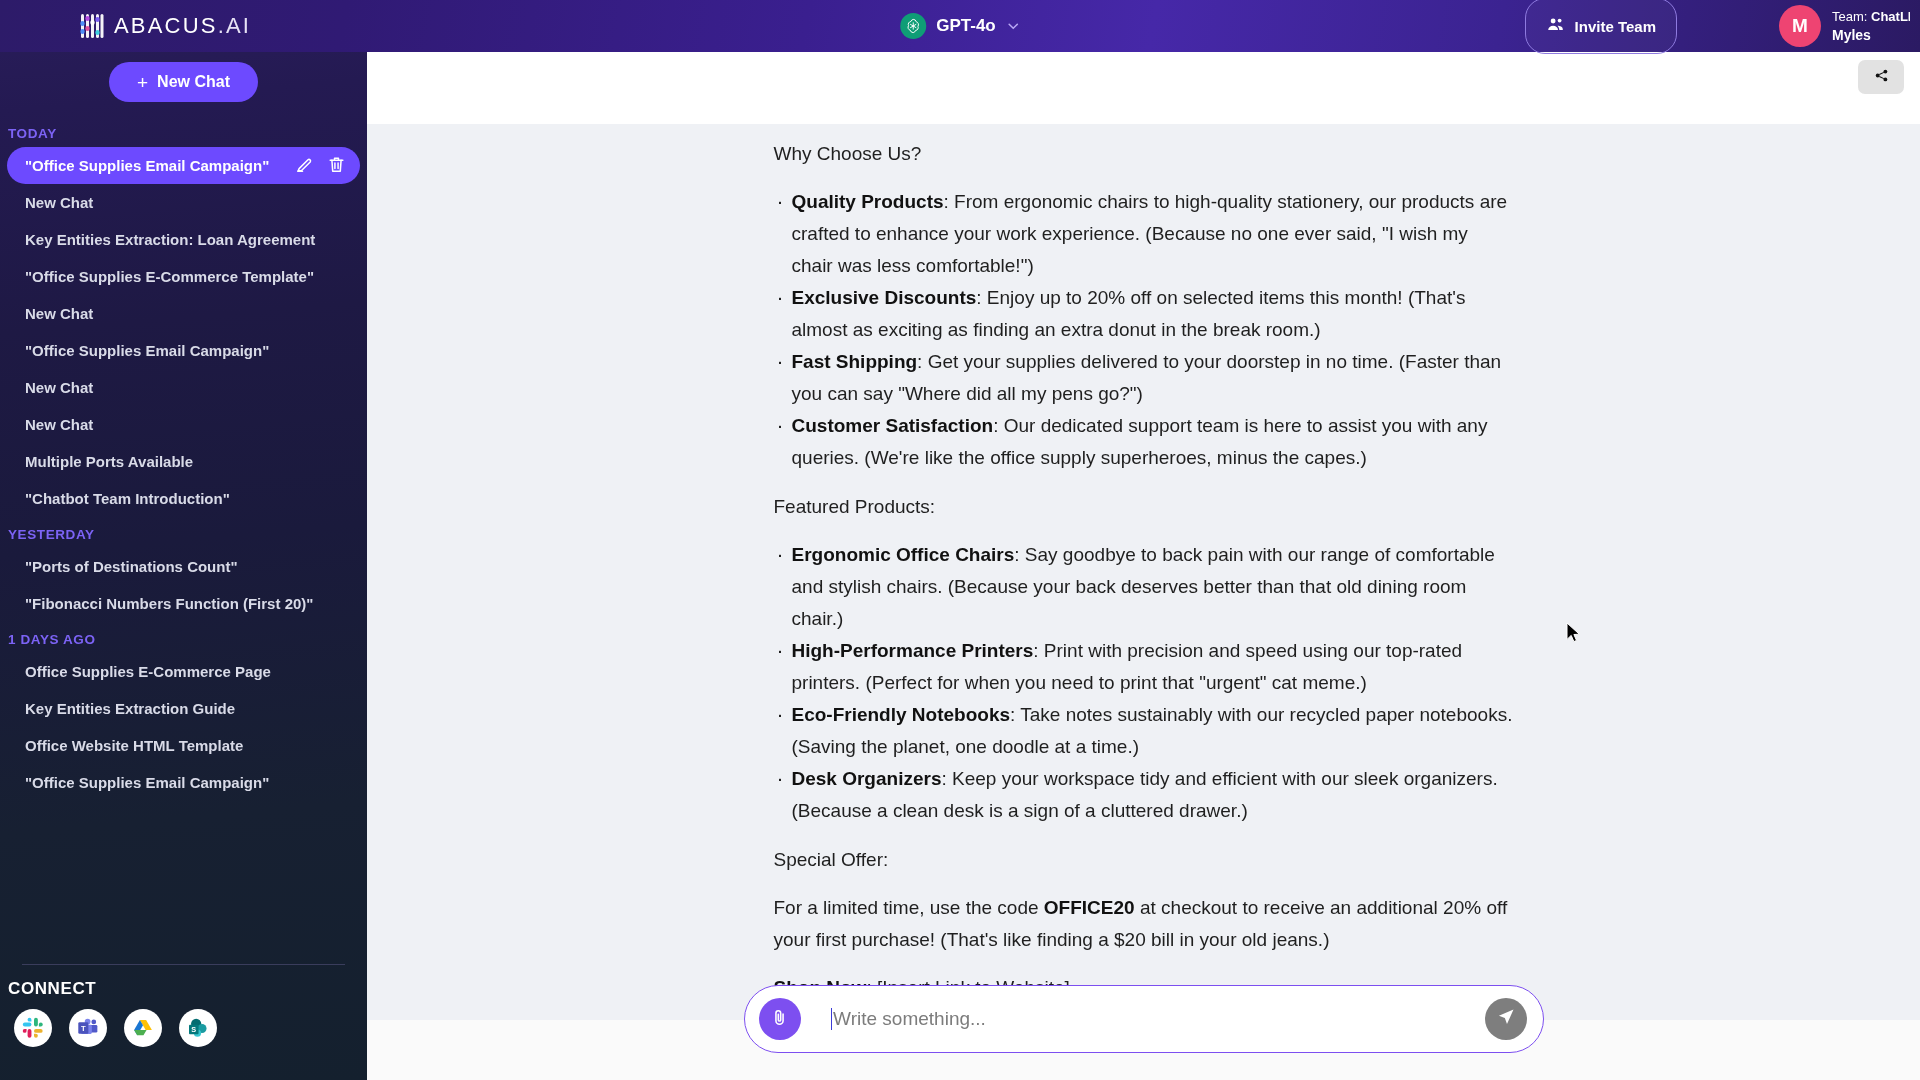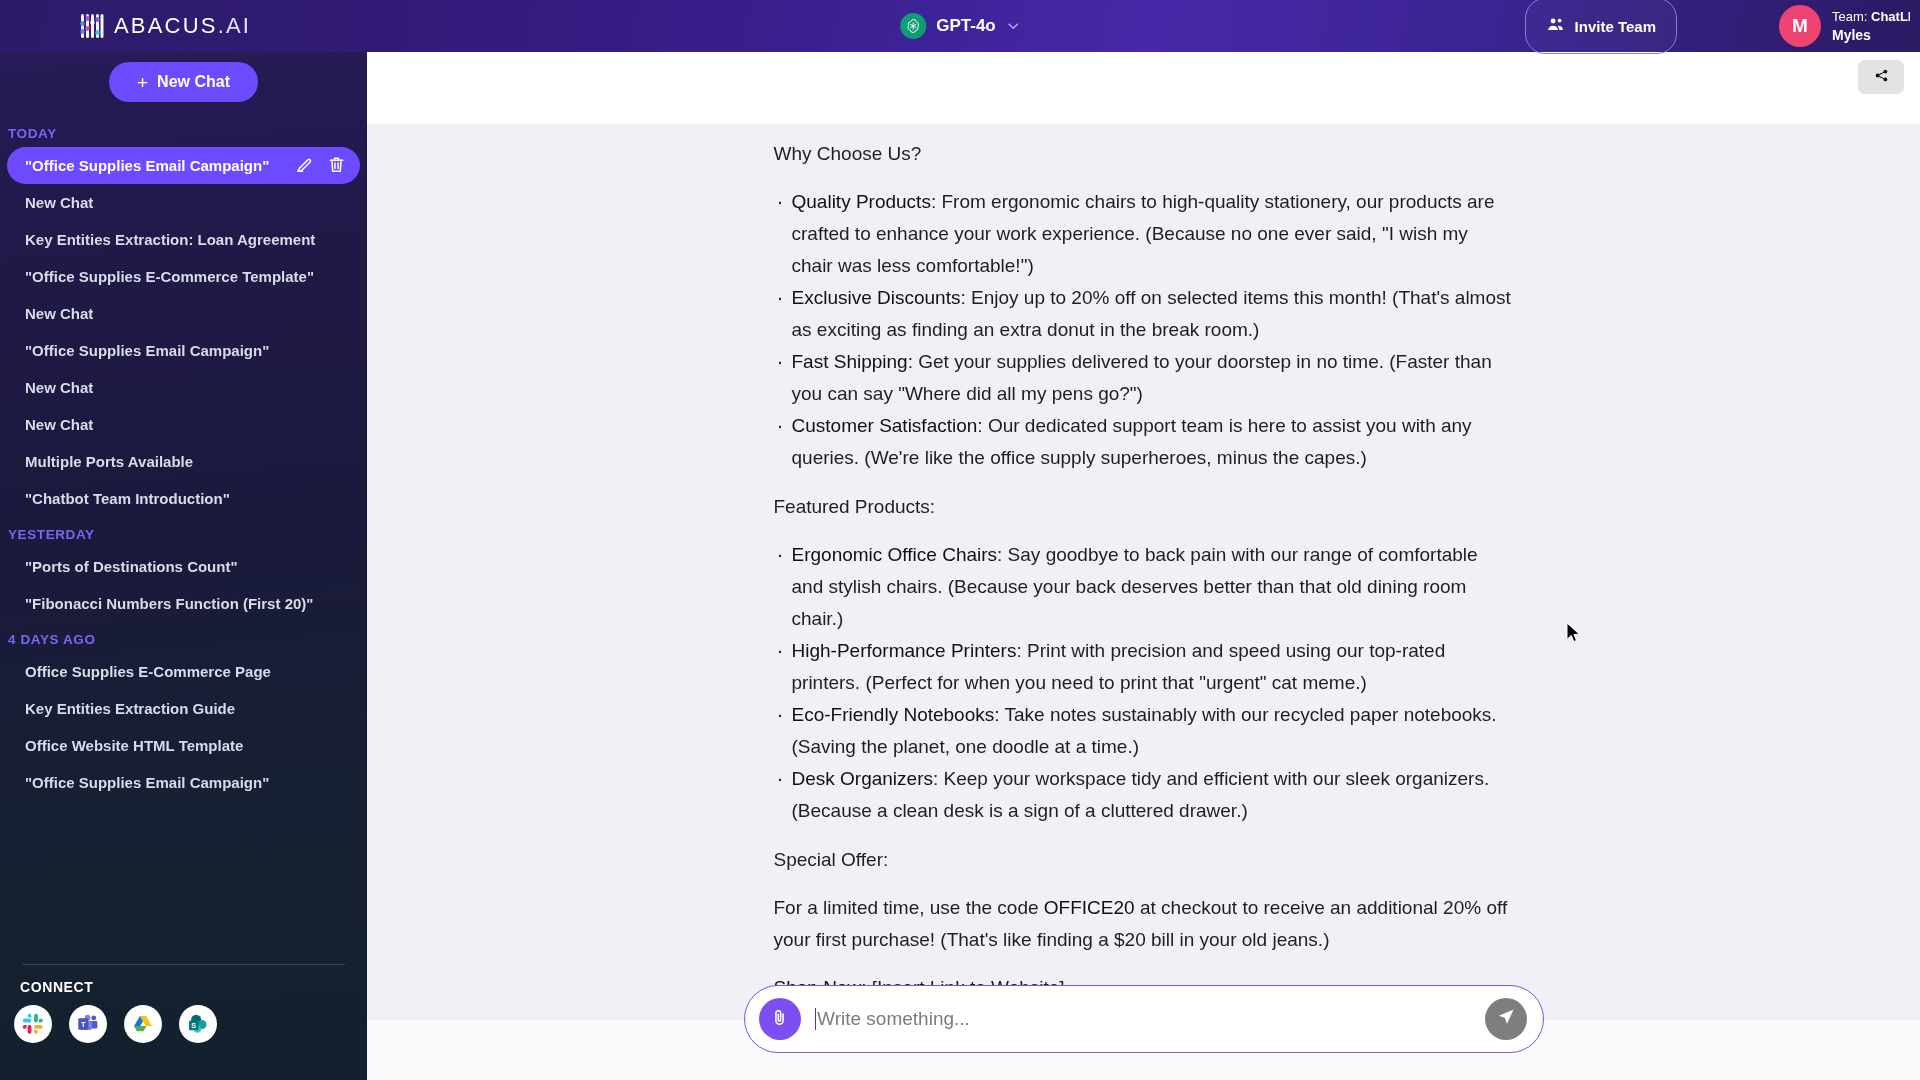--- a/index.html
+++ b/index.html
@@ -89,21 +89,21 @@
     white-space:nowrap; overflow:hidden;
   }
   .chat-item .title { flex:1 1 auto; overflow:hidden; text-overflow:ellipsis; }
   .chat-item.active { background:#6d4aff; color:#ffffff; }
   .chat-actions { display:none; align-items:center; gap:13px; flex:0 0 auto; padding-left:10px; }
   .chat-item.active .chat-actions { display:flex; }
   .chat-actions span { cursor:pointer; display:block; }
 
   .sidebar-divider { height:1px; background:#3a3d5c; margin:6px 22px 0 22px; }
   .connect-section { padding:14px 0 0 0; }
-  .connect-label { color:#ffffff; font-size:14px; font-weight:bold; letter-spacing:0.6px; padding:0 0 10px 20px; }
+  .connect-label { color:#ffffff; font-size:17px; font-weight:bold; letter-spacing:0.6px; padding:0 0 10px 8px; }
   .connect-icons { display:flex; gap:17px; padding-left:14px; }
   .cicon {
     width:38px; height:38px; border-radius:50%; background:#ffffff;
     display:flex; align-items:center; justify-content:center; cursor:pointer; flex:0 0 auto;
   }
 
   
   .main {
     position:absolute; top:52px; left:367px; width:1553px; height:1028px;
     background:#ffffff; border-top-left-radius:16px; z-index:10; overflow:hidden;
@@ -126,30 +126,30 @@
     width:740px; margin:0 auto; padding-top:14px;
     color:#1f1f1f; font-size:19px; line-height:32px;
     font-family:"Liberation Sans", sans-serif;
   }
   .msg-body p { margin:0 0 16px 0; }
   .msg-body ul { list-style:none; margin:0 0 17px 0; padding:0; }
   .msg-body li { position:relative; padding-left:18px; margin-bottom:0px; }
   .msg-body li:before {
     content:"·"; position:absolute; left:3px; top:-1px; font-size:21px; color:#1f1f1f;
   }
-  .msg-body b { font-weight:normal; color:#111111; }
+  .msg-body b { font-weight:bold; color:#111111; }
 
   .composer-zone {
     position:absolute; bottom:0; left:0; width:100%; height:60px; background:#fafafa;
   }
   .composer {
     position:absolute; left:50%; transform:translateX(-50%); bottom:27px;
     width:800px; height:68px; background:#ffffff;
     border:1.6px solid #7d4ff0; border-radius:34px;
-    display:flex; align-items:center; padding:0 16px 0 14px; gap:14px; z-index:12;margin-top:31px;
+    display:flex; align-items:center; padding:0 16px 0 14px; gap:30px; z-index:12;margin-top:31px;
   }
   .attach-btn {
     width:42px; height:42px; border-radius:50%; background:#7d4ff0;
     display:flex; align-items:center; justify-content:center; cursor:pointer; flex:0 0 auto;
   }
   .composer-input-wrap { flex:1 1 auto; display:flex; align-items:center; position:relative; }
   .caret {
     width:1.6px; height:22px; background:#3b3bd6; flex:0 0 auto; margin-right:1px;
   }
   .composer-input {
@@ -223,21 +223,21 @@
         <div class="chat-item">
           <span class="title">"Chatbot Team Introduction"</span>
         </div>
         <div class="group-label">YESTERDAY</div>
         <div class="chat-item">
           <span class="title">"Ports of Destinations Count"</span>
         </div>
         <div class="chat-item">
           <span class="title">"Fibonacci Numbers Function (First 20)"</span>
         </div>
-        <div class="group-label">4 DAYS AGO</div>
+        <div class="group-label">1 DAYS AGO</div>
         <div class="chat-item">
           <span class="title">Office Supplies E-Commerce Page</span>
         </div>
         <div class="chat-item">
           <span class="title">Key Entities Extraction Guide</span>
         </div>
         <div class="chat-item">
           <span class="title">Office Website HTML Template</span>
         </div>
         <div class="chat-item">

